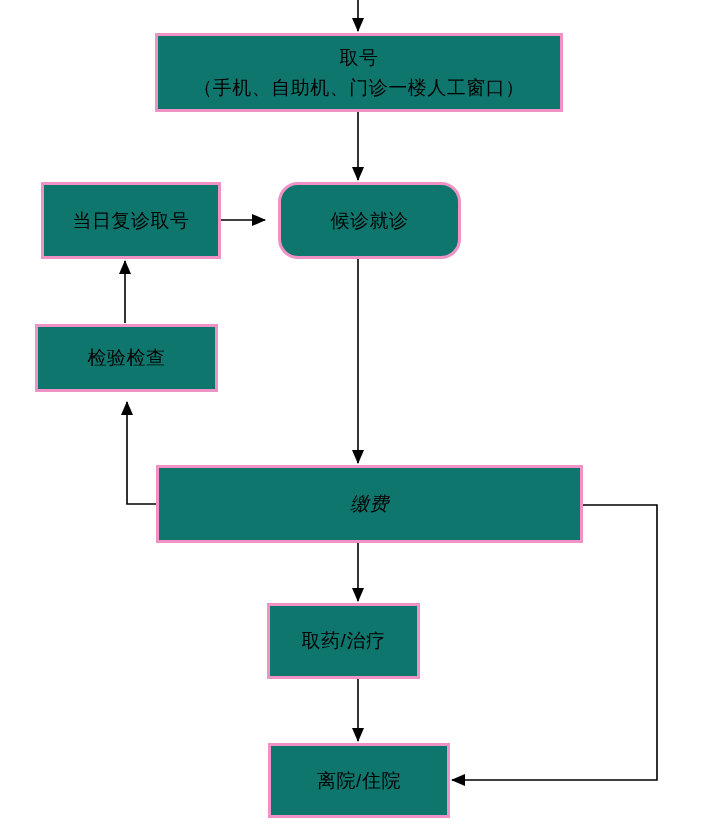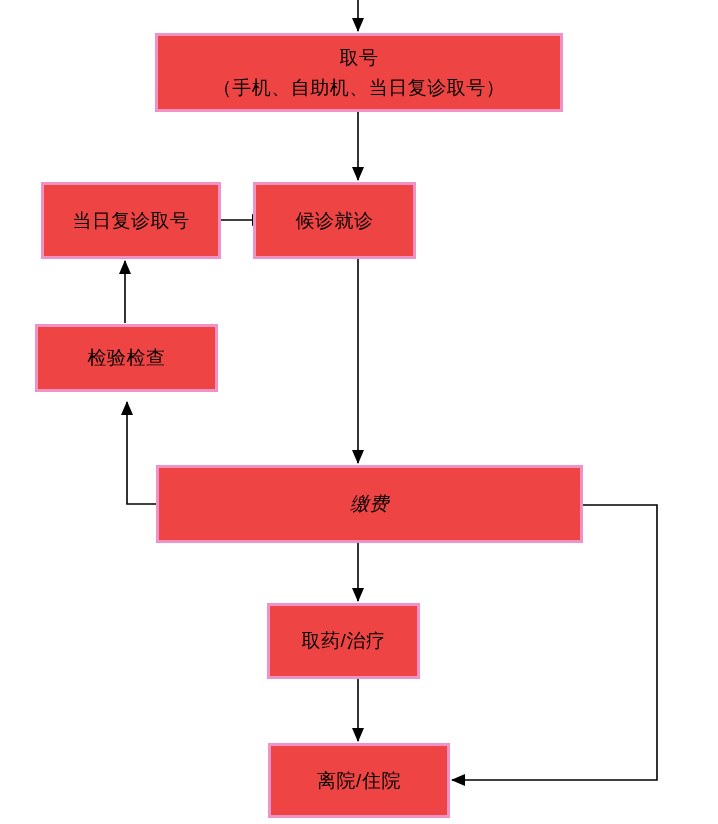--- a/index.html
+++ b/index.html
@@ -20,37 +20,37 @@
     left: 0;
     top: 0;
     width: 718px;
     height: 824px;
     display: block;
   }
   .node {
     position: absolute;
     box-sizing: border-box;
     border: 3px solid #F192C6;
-    background: #ef4444;
+    background: #0f766e;
     color: #000000;
     display: flex;
     flex-direction: column;
     align-items: center;
     justify-content: center;
     text-align: center;
     font-size: 19px;
     line-height: 1.55;
     letter-spacing: 0.5px;
   }
   .node .line { white-space: nowrap; }
 
   
   #node-get-number        { left: 155px; top: 33px;  width: 408px; height: 79px; }
   #node-same-day-return   { left: 41px;  top: 182px; width: 180px; height: 77px; }
-  #node-wait-and-visit    { left: 253px; top: 182px; width: 163px; height: 77px; }
+  #node-wait-and-visit    { left: 278px; top: 182px; width: 183px; height: 77px; border-radius: 20px; }
   #node-lab-exam          { left: 35px;  top: 324px; width: 183px; height: 68px; }
   #node-payment           { left: 156px; top: 465px; width: 427px; height: 78px; font-style: italic; }
   #node-medicine-treatment{ left: 267px; top: 603px; width: 153px; height: 76px; }
   #node-discharge         { left: 268px; top: 743px; width: 182px; height: 75px; }
 </style>
 </head>
 <body>
 
 <div class="canvas">
 
@@ -75,21 +75,21 @@
 
     <path d="M358,543 L358,601" fill="none" stroke="#000000" stroke-width="1.6" marker-end="url(#arrowhead)"></path>
 
     <path d="M358,679 L358,741" fill="none" stroke="#000000" stroke-width="1.6" marker-end="url(#arrowhead)"></path>
 
     <path d="M583,505 L657,505 L657,780 L452,780" fill="none" stroke="#000000" stroke-width="1.6" marker-end="url(#arrowhead)"></path>
   </svg>
 
   <div class="node" id="node-get-number">
     <div class="line">取号</div>
-    <div class="line">（手机、自助机、当日复诊取号）</div>
+    <div class="line">（手机、自助机、门诊一楼人工窗口）</div>
   </div>
 
   <div class="node" id="node-same-day-return">
     <div class="line">当日复诊取号</div>
   </div>
 
   <div class="node" id="node-wait-and-visit">
     <div class="line">候诊就诊</div>
   </div>
 

